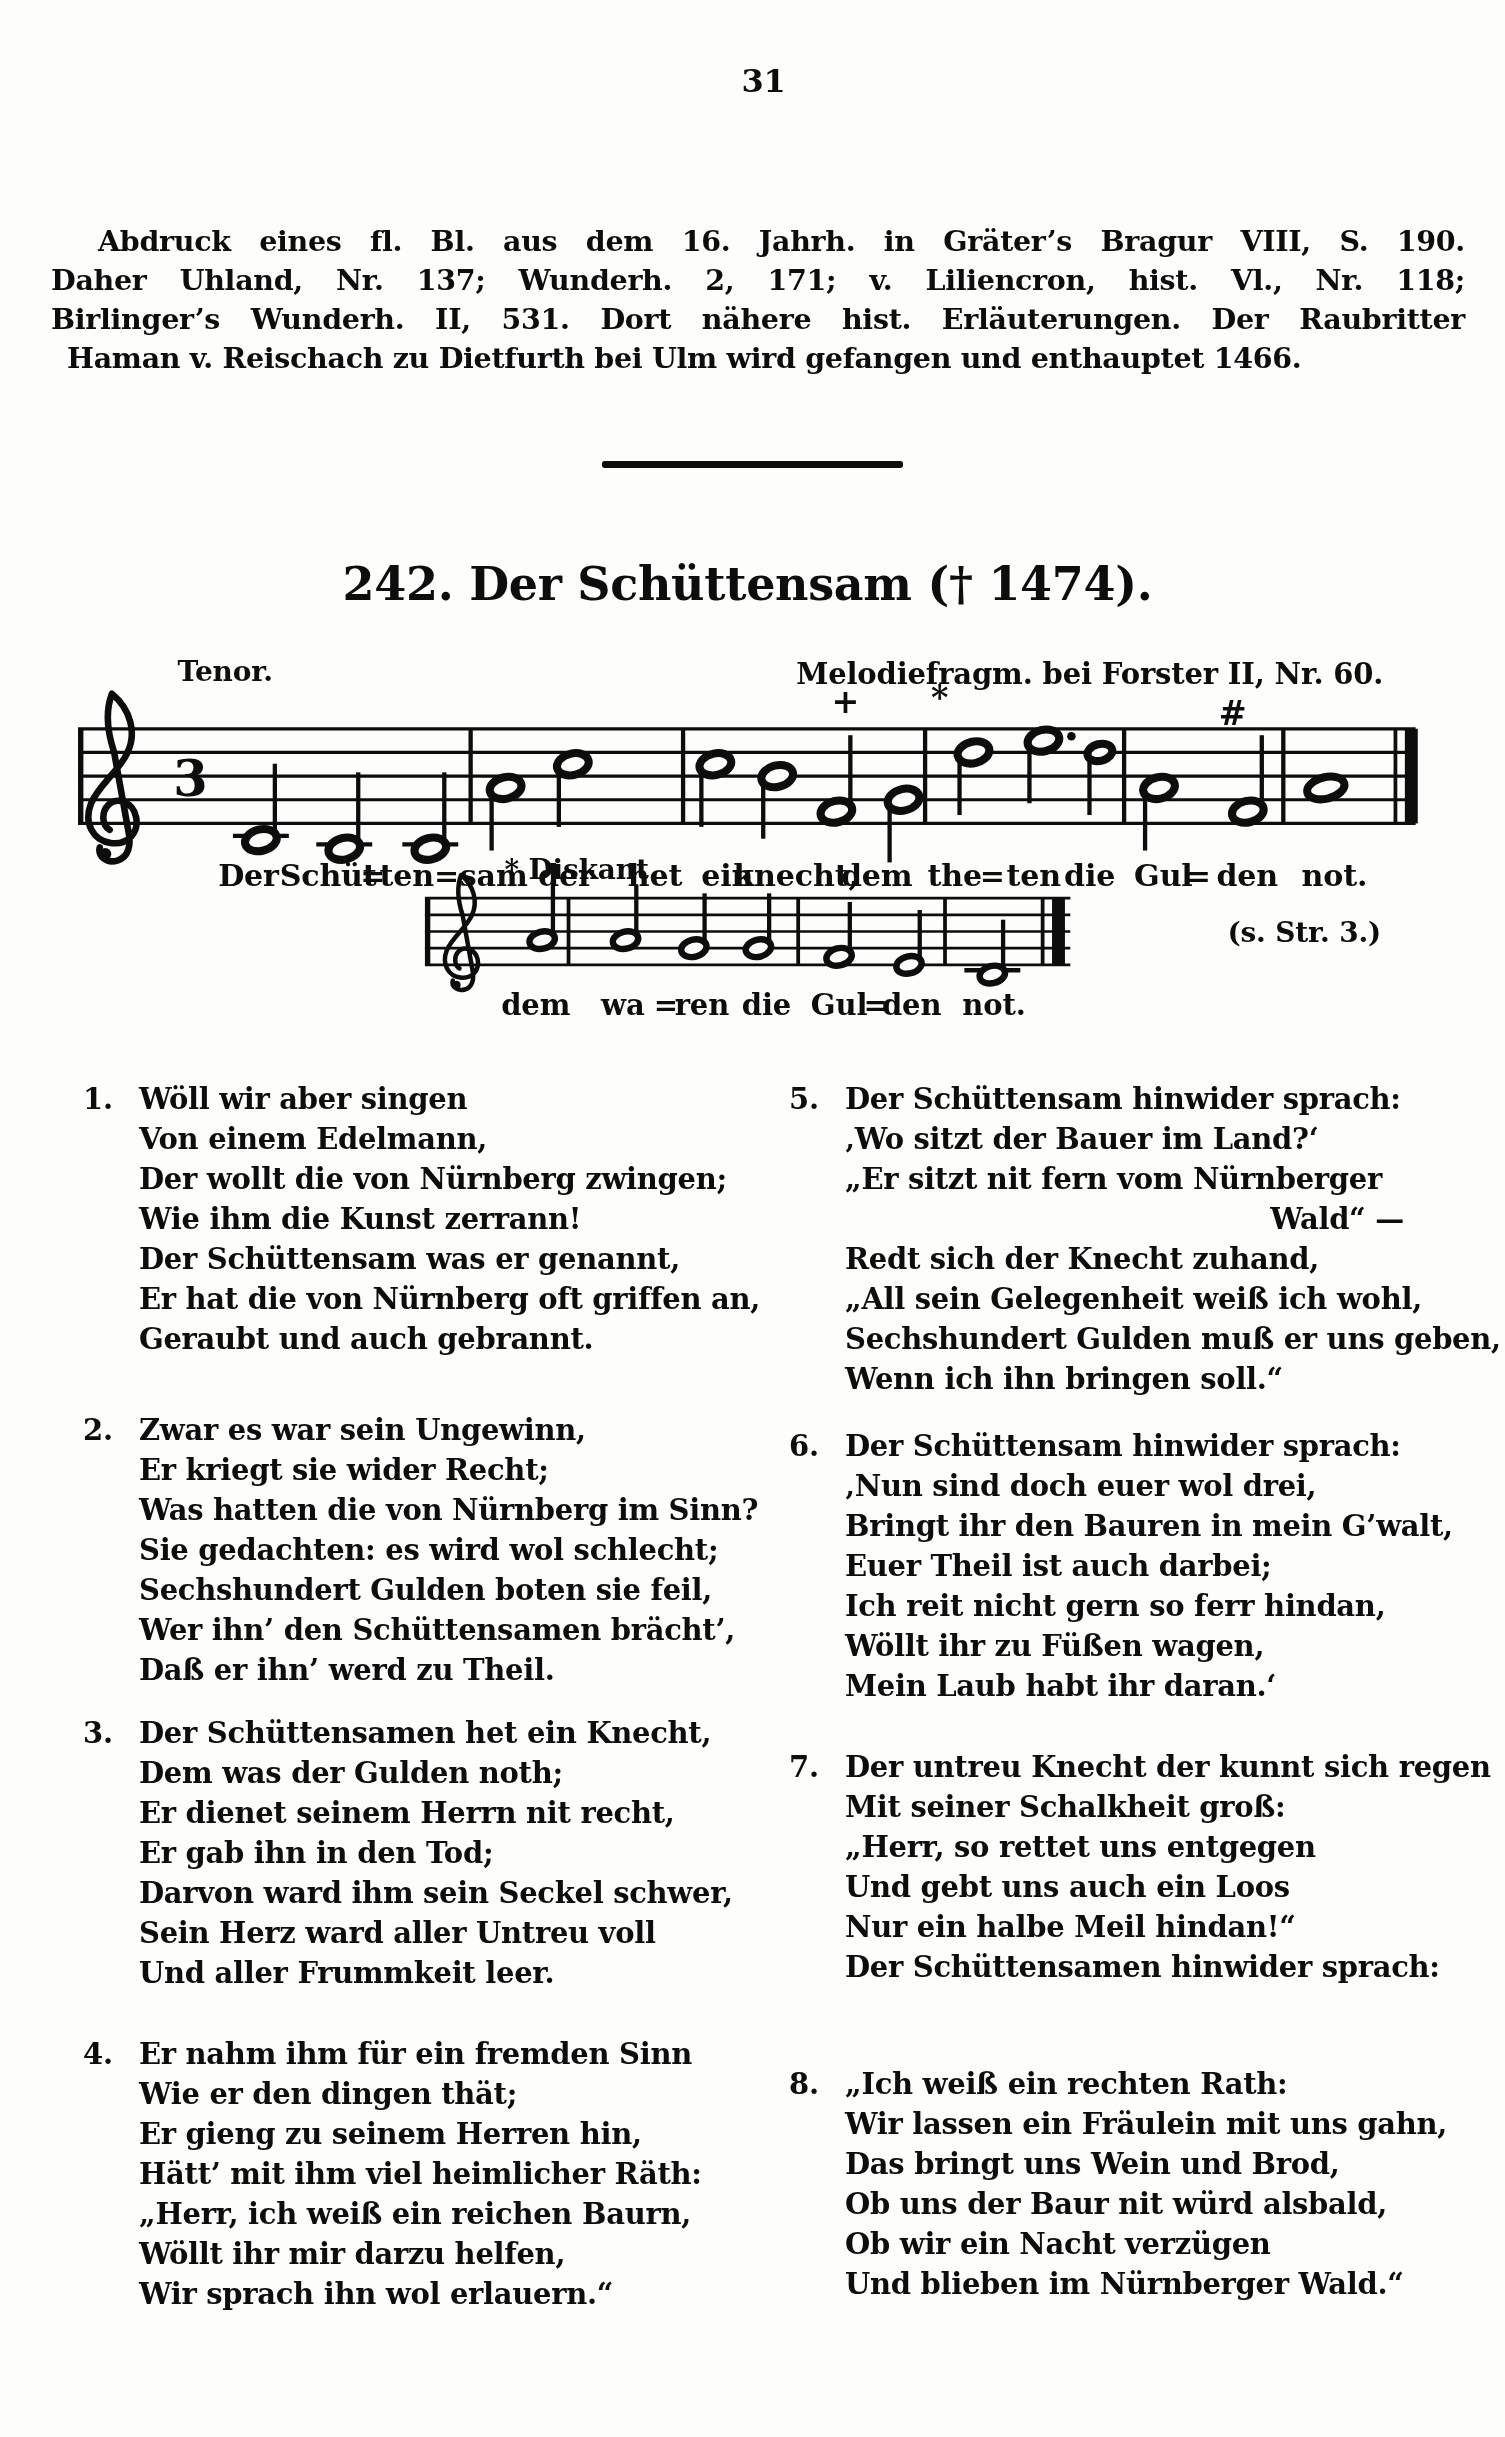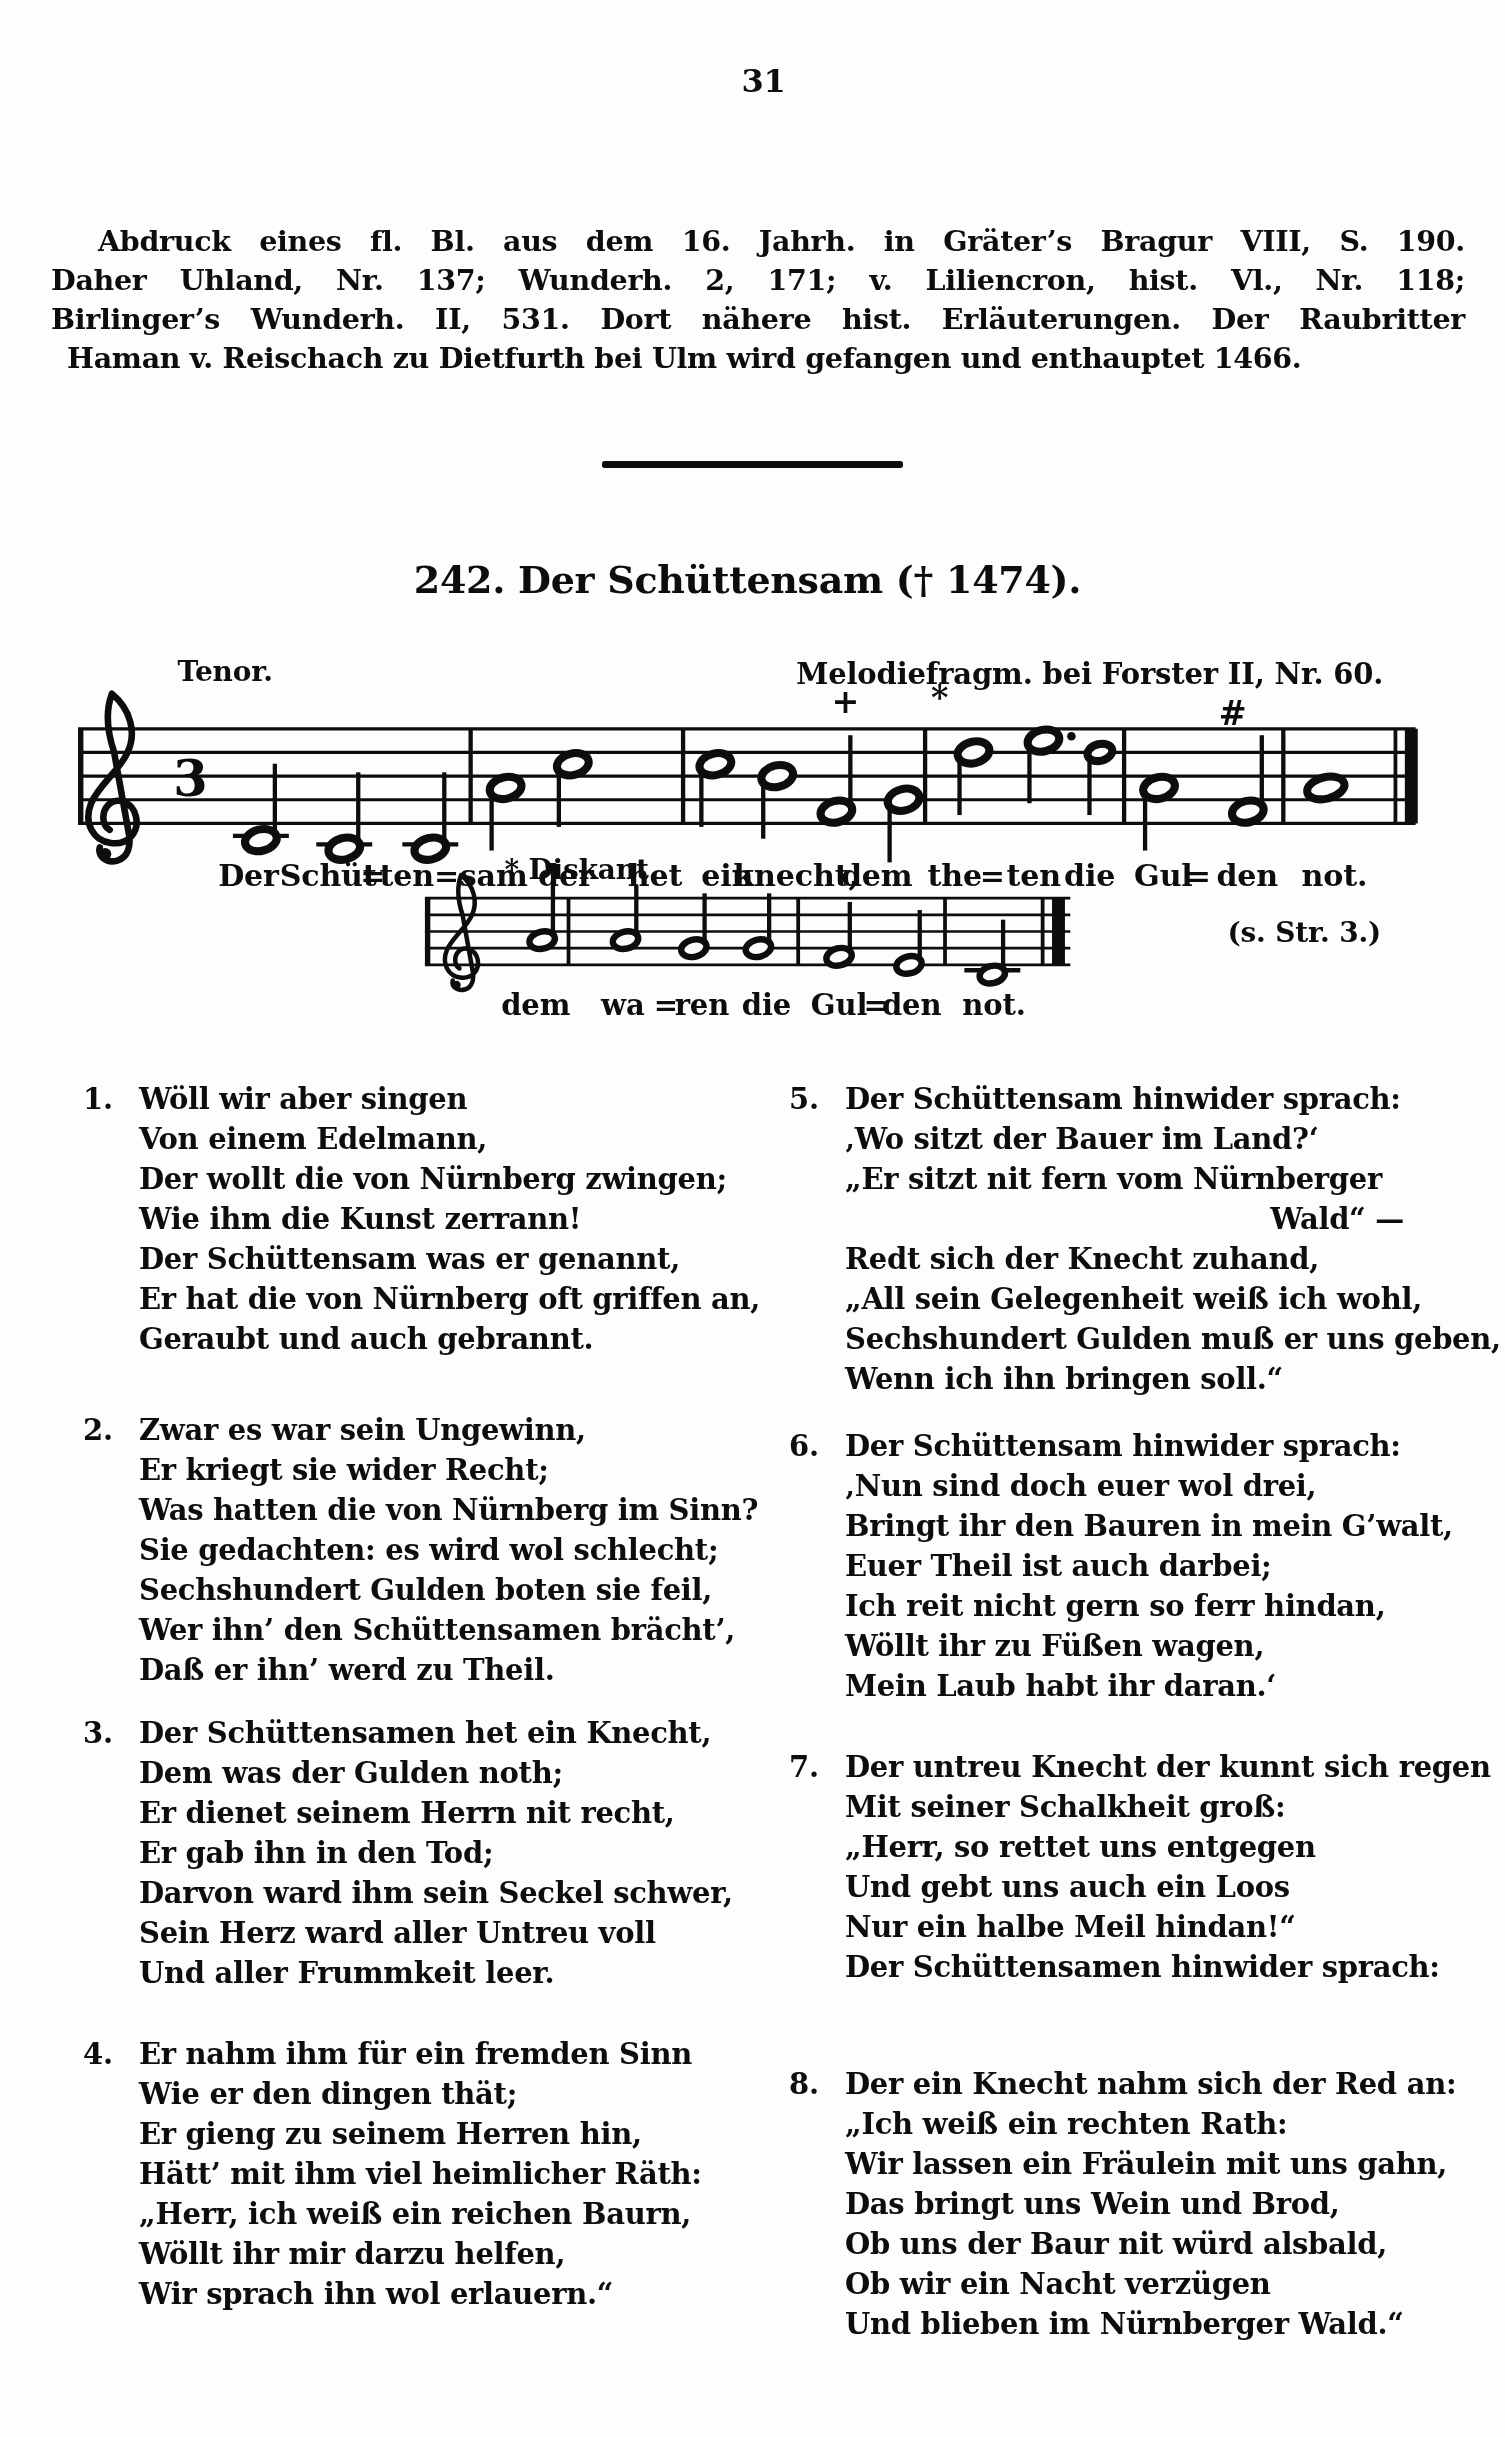--- a/index.html
+++ b/index.html
@@ -5,21 +5,21 @@
   html,body{margin:0;padding:0;}
   body{width:1506px;height:2438px;background:#fdfdfb;position:relative;overflow:hidden;}
   .page{position:absolute;inset:0;font-family:"DejaVu Serif","Liberation Serif",serif;
         color:#0d0d0d;font-weight:700;letter-spacing:-0.3px;}
   .pagenum{position:absolute;top:62px;left:16px;width:1495px;text-align:center;font-size:32px;}
   .hdr{position:absolute;left:51px;top:222px;width:1414px;font-size:28.5px;line-height:39px;}
   .hdr-line{text-align:justify;text-align-last:justify;white-space:normal;}
   .hdr-line.first{padding-left:47px;}
   .hdr-line.last{text-align-last:left;padding-left:16px;}
   .divider{position:absolute;left:602px;top:461px;width:301px;height:6.5px;background:#0d0d0d;border-radius:2.7px;}
-  .title{position:absolute;left:0;top:557px;width:1495px;text-align:center;font-size:38px;}
+  .title{position:absolute;left:0;top:557px;width:1495px;text-align:center;font-size:46px;}
   svg.music{position:absolute;left:0;top:0;width:1506px;height:2438px;pointer-events:none;}
   svg .mtext{font:700 52px "DejaVu Serif","Liberation Serif",serif;fill:#0d0d0d;}
   svg .src{font-size:54px;}
   svg .timesig{font:700 92px "DejaVu Serif","Liberation Serif",serif;fill:#0d0d0d;}
   svg .lyrics{font:700 56px "DejaVu Serif","Liberation Serif",serif;fill:#0d0d0d;}
   svg .lyrics.dis{font-size:54px;}
   svg .orn{font:700 62px "DejaVu Serif","Liberation Serif",serif;fill:#0d0d0d;}
   .verse{position:absolute;font-size:29px;line-height:40px;}
   .verse .vnum{position:absolute;left:0;top:0;}
   .verse .vbody{margin-left:56px;}
@@ -223,21 +223,20 @@
         <div class="vline">Mit seiner Schalkheit groß:</div>
         <div class="vline">„Herr, so rettet uns entgegen</div>
         <div class="vline">Und gebt uns auch ein Loos</div>
         <div class="vline">Nur ein halbe Meil hindan!“</div>
         <div class="vline">Der Schüttensamen hinwider sprach:</div>
       </div>
     </div>
     <div class="verse" style="left:789px;top:2064px;">
       <span class="vnum">8.</span>
       <div class="vbody">
-        <div class="vline">Der ein Knecht nahm sich der Red an:</div>
         <div class="vline">„Ich weiß ein rechten Rath:</div>
         <div class="vline">Wir lassen ein Fräulein mit uns gahn,</div>
         <div class="vline">Das bringt uns Wein und Brod,</div>
         <div class="vline">Ob uns der Baur nit würd alsbald,</div>
         <div class="vline">Ob wir ein Nacht verzügen</div>
         <div class="vline">Und blieben im Nürnberger Wald.“</div>
       </div>
     </div>
   </div>
 

